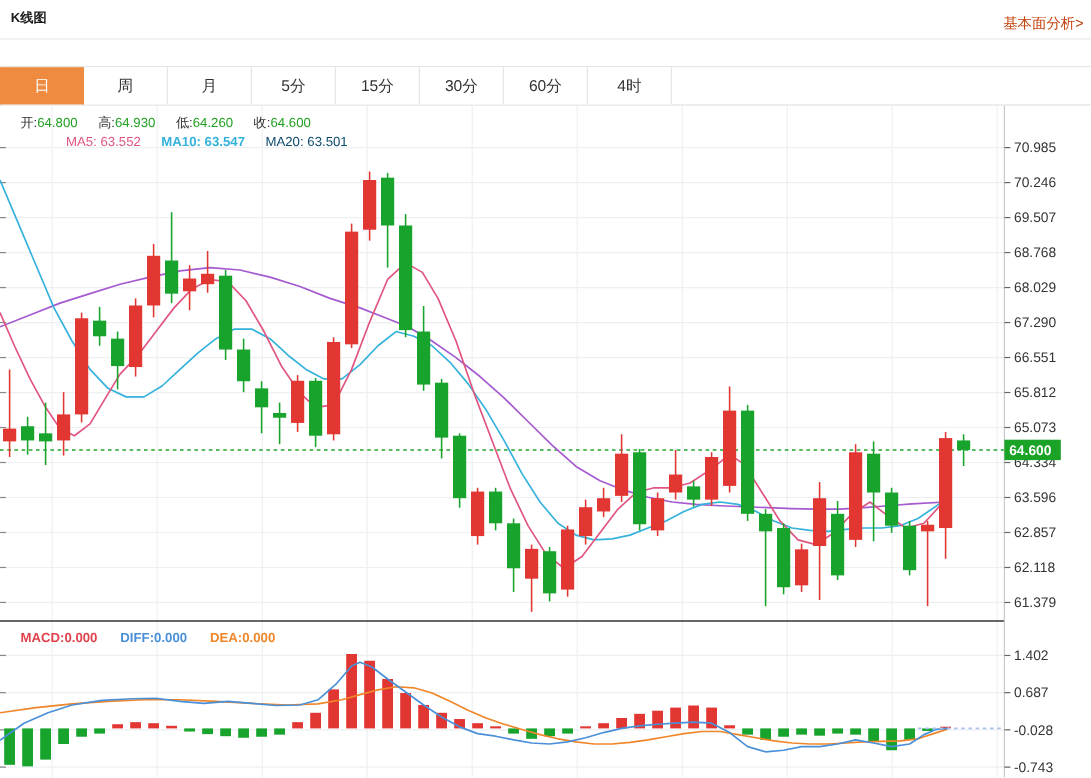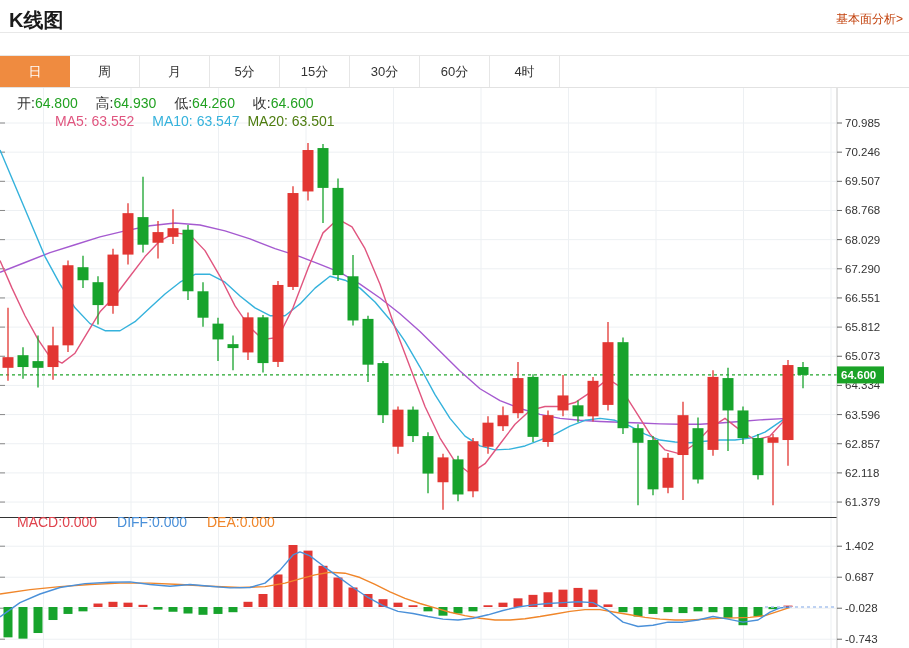--- a/index.html
+++ b/index.html
@@ -1,37 +1,37 @@
 <!DOCTYPE html>
 <html><head>
 <meta charset="utf-8">
 <style>
   html,body{margin:0;padding:0;background:#fff;}
   body{width:909px;height:648px;position:relative;overflow:hidden;
        font-family:"Liberation Sans","DejaVu Sans",sans-serif;color:#333;}
   .abs{position:absolute;}
   #titlebar{left:0;top:0;width:909px;height:32px;border-bottom:1px solid #e8e8e8;}
-  #page-title{left:9px;top:7px;font-size:20px;font-weight:bold;color:#1a1a1a;}
+  #page-title{left:9px;top:7px;font-size:11px;font-weight:bold;color:#1a1a1a;}
   #fund-link{right:6px;top:11px;font-size:12px;color:#c2410c;cursor:pointer;}
   #tabrow{left:0;top:55px;width:909px;height:33px;border-top:1px solid #e6e6e6;
           border-bottom:1px solid #e2e2e2;box-sizing:border-box;display:flex;}
   .tab{width:70px;height:100%;box-sizing:border-box;border-right:1px solid #e6e6e6;
        display:flex;align-items:center;justify-content:center;font-size:13px;color:#333;cursor:pointer;background:#fff;}
   .tab:first-child{border-left:1px solid #e6e6e6;}
   .tab.active{background:#ef8b40;color:#fff;border-color:#ef8b40;}
   #chart-svg{left:0;top:0;}
-  .ovl{font-size:14px;white-space:nowrap;}
+  .ovl{font-size:11px;white-space:nowrap;}
   #ohlc-line{left:17px;top:95px;}
   #ohlc-line .lbl{color:#333;}
   #ohlc-line .val{color:#21a121;margin-right:14px;}
   #ma-line{left:17px;top:113px;}
   #ma5{color:#e0557f;margin-right:14px;margin-left:38px;}
-  #ma10{color:#35b2dc;margin-right:4px;}
-  #ma20{color:#4d7c0f;}
-  #macd-line{left:17px;top:514px;}
+  #ma10{color:#35b2dc;margin-right:14px;font-weight:bold;}
+  #ma20{color:#0c4a6e;}
+  #macd-line{left:17px;top:526px;font-weight:bold;}
   #macd-v{color:#e0434d;margin-right:16px;}
   #diff-v{color:#4a90d9;margin-right:16px;}
   #dea-v{color:#f0862a;}
 </style>
 </head>
 <body>
 
 <svg id="chart-svg" class="abs" width="909" height="648" viewBox="0 0 909 648">
     <line x1="0" y1="123" x2="837" y2="123" stroke="#edf0f3" stroke-width="1"></line>
     <line x1="0" y1="152.157984" x2="837" y2="152.157984" stroke="#edf0f3" stroke-width="1"></line>

